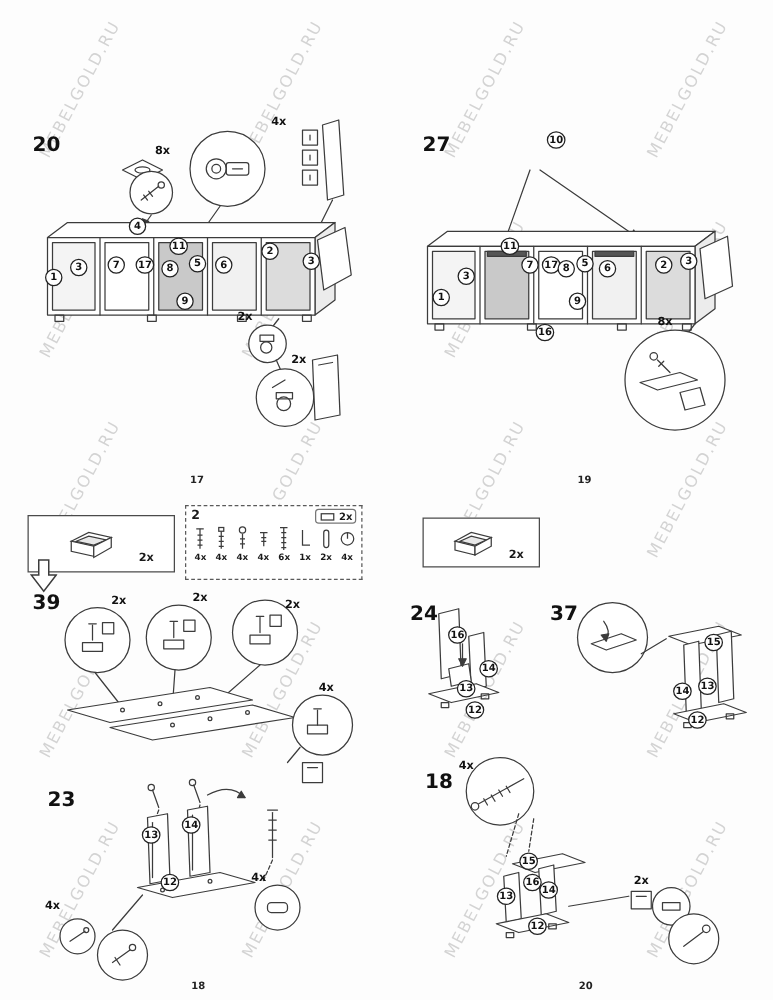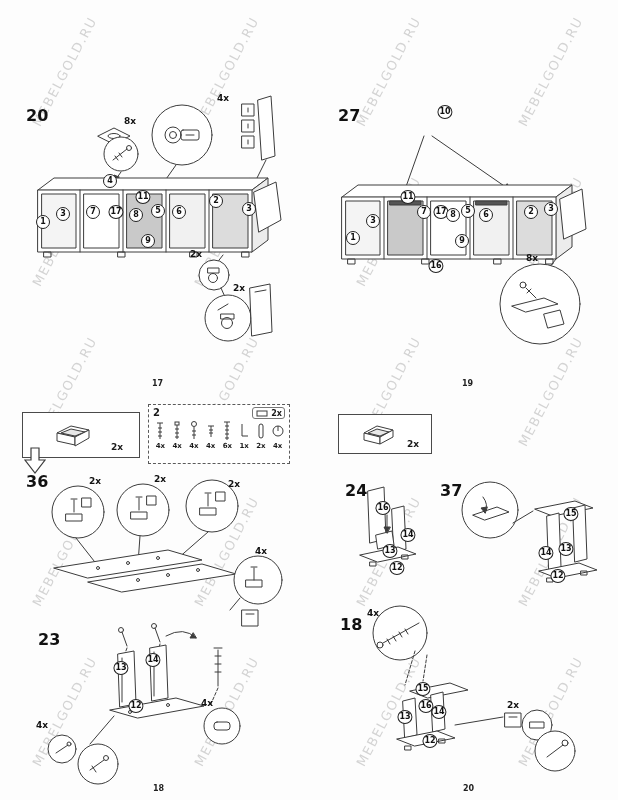--- a/index.html
+++ b/index.html
@@ -295,21 +295,21 @@
     <svg width="36" height="26" style="position:absolute;left:22px;top:7px">
       <polygon points="3,11 16,4 32,8 19,15" fill="#fff"></polygon>
       <polygon points="7,11 16,7 28,10 19,14" fill="#e8e8e8"></polygon>
       <polygon points="3,11 3,18 19,22 19,15" fill="#fff"></polygon>
       <polygon points="32,8 32,15 19,22 19,15" fill="#fff"></polygon>
     </svg>
     <span class="kit-qty" style="right:12px;bottom:4px">2x</span>
   </section>
 
   <section class="step" style="left:18px;top:468px;width:300px;height:165px">
-    <div class="step-label" style="left:8px;top:4px">36</div>
+    <div class="step-label" style="left:8px;top:4px">39</div>
     <svg width="300" height="165" viewBox="0 0 300 165">
       <circle cx="60" cy="44" r="26" fill="#fff"></circle>
       <rect x="48" y="46" width="16" height="7"></rect>
         <line x1="56" y1="32" x2="56" y2="44"></line>
       <line x1="53" y1="31" x2="59" y2="31"></line>
         <rect x="64" y="30" width="9" height="9"></rect>
       <circle cx="125" cy="42" r="26" fill="#fff"></circle>
       <rect x="113" y="44" width="16" height="7"></rect>
         <line x1="121" y1="30" x2="121" y2="42"></line>
       <line x1="118" y1="29" x2="124" y2="29"></line>
@@ -379,21 +379,21 @@
       <circle cx="204" cy="104" r="18" fill="#fff"></circle>
       <rect x="196" y="100" width="16" height="8" rx="3"></rect>
     </svg>
   <div class="badge" style="left: 103px; top: 46px;">13</div>
       <div class="badge" style="left: 135px; top: 38px;">14</div>
       <div class="badge" style="left: 118px; top: 84px;">12</div>
       <div class="badge qty" style="left: 24px; top: 103px;">4x</div>
       <div class="badge qty" style="left: 189px; top: 81px;">4x</div>
     </section>
 
-  <section class="step" style="left:340px;top:475px;width:100px;height:135px">
+  <section class="step" style="left:323px;top:475px;width:100px;height:135px">
     <div class="step-label" style="left:5px;top:6px">24</div>
     <svg width="100" height="135" viewBox="0 0 100 135">
       <polygon points="28,16 44,12 46,64 30,68" fill="#fff"></polygon>
       <polygon points="52,34 64,31 66,74 54,77" fill="#fff"></polygon>
       <polygon points="36,60 52,56 54,70 38,74" fill="#fff"></polygon>
       <polygon points="20,80 58,72 76,79 38,87" fill="#fff"></polygon>
       <line x1="47" y1="40" x2="47" y2="54"></line>
         <polygon points="47,58 44,52 50,52" fill="#3c3c3c"></polygon>
       <rect x="30" y="87" width="6" height="4"></rect>
         <rect x="62" y="80" width="6" height="4"></rect>

